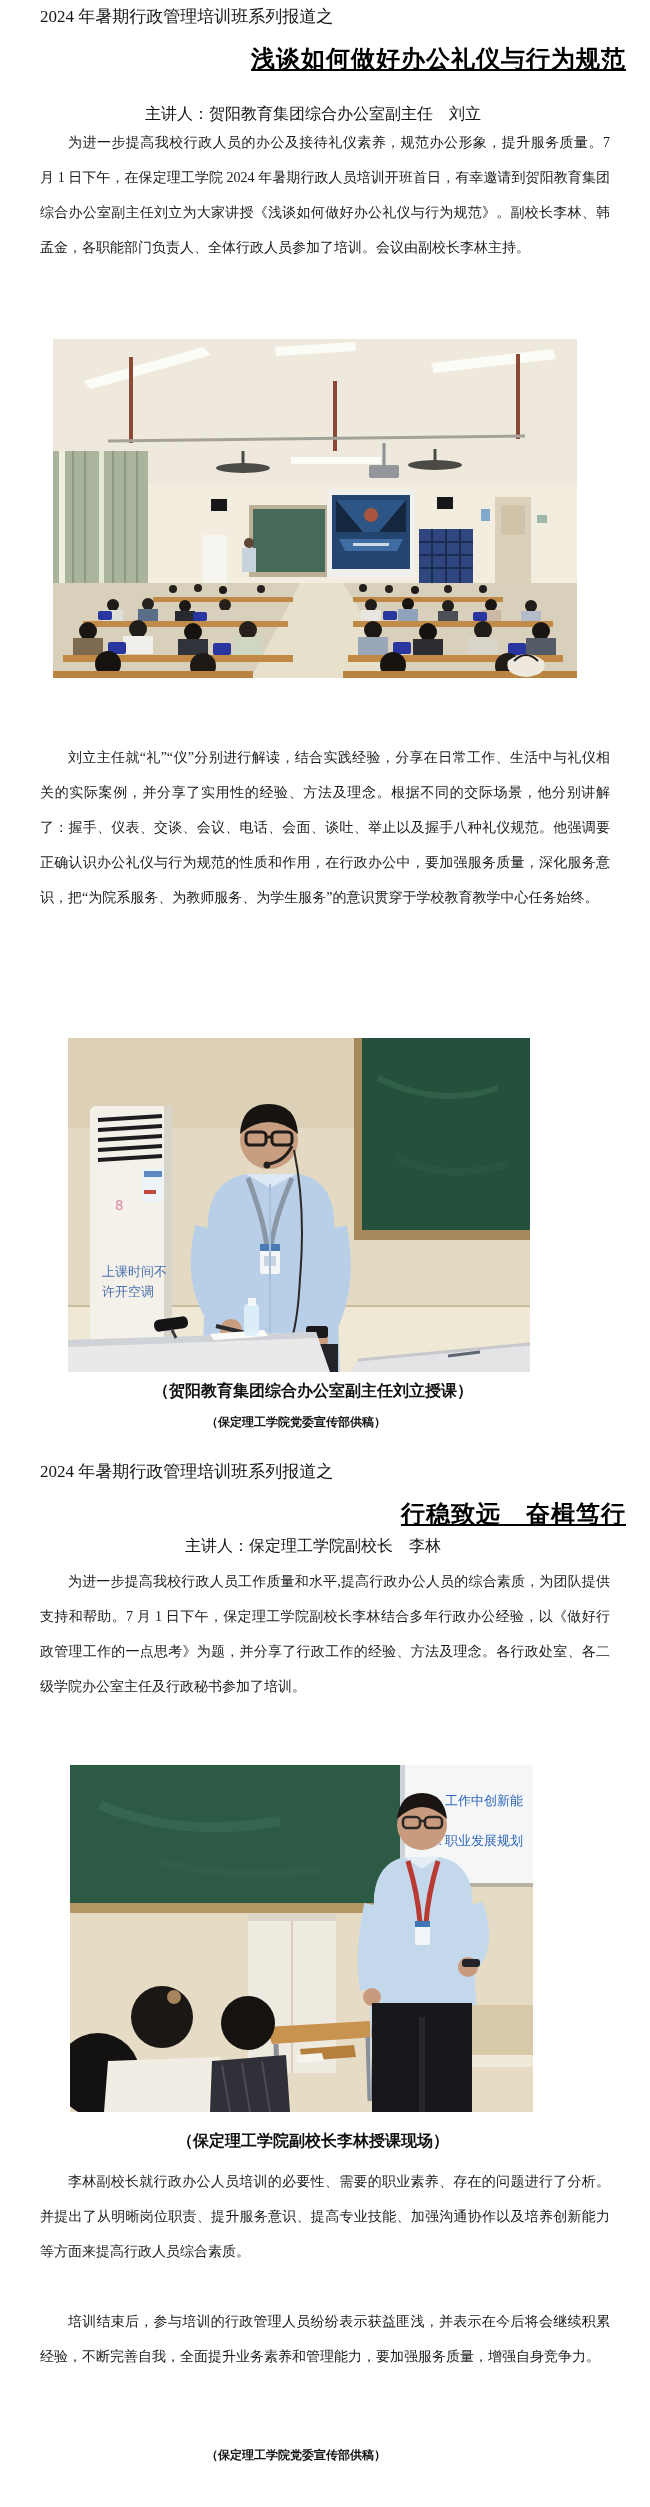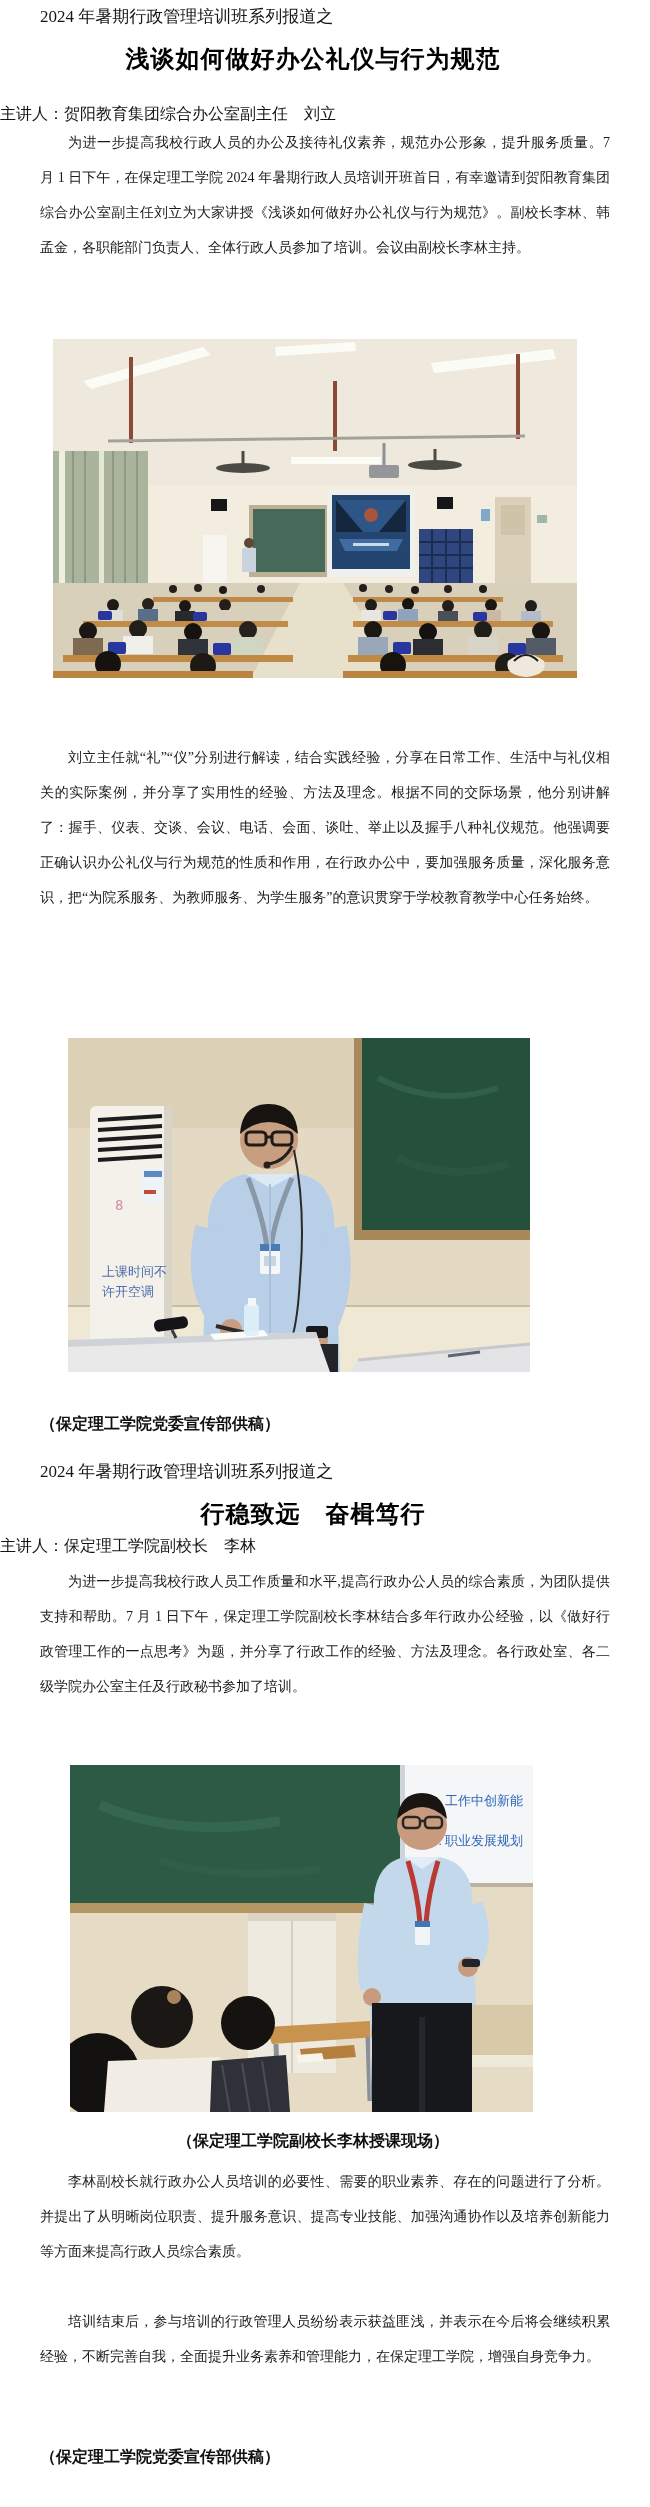--- a/index.html
+++ b/index.html
@@ -6,30 +6,30 @@
   .page{
     position:relative;
     width:626px;height:2507px;
     background:#ffffff;
     color:#1f1f1f;
     font-family:"Liberation Serif","DejaVu Serif",serif;
     overflow:hidden;
   }
   .abs{position:absolute;}
   .kicker{left:40px;right:40px;font-size:17px;color:#161616;}
-  .doc-title{left:0;right:0;text-align:center;font-size:24px;font-weight:bold;color:#000;letter-spacing:1px;}
-  .speaker{left:0;right:0;font-size:16px;color:#141414;}
+  .doc-title{left:0;right:0;text-align:right;font-size:24px;font-weight:bold;color:#000;letter-spacing:1px;text-decoration:underline;}
+  .speaker{left:0;right:0;text-align:center;font-size:16px;color:#141414;}
   .para{
     left:40px;width:570px;
     font-size:14px;line-height:35px;
     text-align:justify;text-align-last:left;
     text-indent:2em;color:#1b1b1b;
   }
   .caption{left:0;right:0;text-align:center;font-size:16px;font-weight:bold;color:#111;}
-  .credit{left:40px;right:40px;text-align:left;padding-right:34px;font-size:16px;font-weight:bold;color:#111;}
+  .credit{left:40px;right:40px;text-align:center;padding-right:34px;font-size:12px;font-weight:bold;color:#111;}
   figure.photo{margin:0;padding:0;position:absolute;overflow:hidden;}
   figure.photo svg{display:block;width:100%;height:100%;}
 </style>
 </head>
 <body>
 
 <div class="page">
 
   <div class="abs kicker" style="top:5px;">2024 年暑期行政管理培训班系列报道之</div>
   <div class="abs doc-title" style="top:43px;">浅谈如何做好办公礼仪与行为规范</div>
@@ -289,20 +289,21 @@
           <rect x="180" y="260" width="8" height="8" fill="#f4f7f9"></rect>
         </g>
       </g>
 
       <polygon points="290,322 462,306 462,334 282,334" fill="#e4e4e6"></polygon>
       <line x1="290" y1="322" x2="462" y2="306" stroke="#c6c8cc" stroke-width="3"></line>
       <line x1="380" y1="318" x2="412" y2="314" stroke="#5e6570" stroke-width="3"></line>
     </svg>
   </figure>
 
+  <div class="abs caption" style="top:1381px;">（贺阳教育集团综合办公室副主任刘立授课）</div>
   <div class="abs credit" style="top:1414px;">（保定理工学院党委宣传部供稿）</div>
 
   <div class="abs kicker" style="top:1460px;">2024 年暑期行政管理培训班系列报道之</div>
   <div class="abs doc-title" style="top:1498px;">行稳致远　奋楫笃行</div>
   <div class="abs speaker" style="top:1536px;">主讲人：保定理工学院副校长　李林</div>
   <div class="abs para" style="top:1557px;margin-top:7px;">为进一步提高我校行政人员工作质量和水平,提高行政办公人员的综合素质，为团队提供支持和帮助。7 月 1 日下午，保定理工学院副校长李林结合多年行政办公经验，以《做好行政管理工作的一点思考》为题，并分享了行政工作的经验、方法及理念。各行政处室、各二级学院办公室主任及行政秘书参加了培训。</div>
 
   <figure class="photo" style="top:1765px;left:70px;width:463px;height:347px;">
     <svg viewBox="0 0 463 347" preserveAspectRatio="none">
       <rect width="463" height="347" fill="#e6dcc6"></rect>
@@ -376,16 +377,16 @@
         <line x1="152" y1="300" x2="160" y2="347" stroke="#4a4b54" stroke-width="2"></line>
         <line x1="172" y1="298" x2="180" y2="347" stroke="#4a4b54" stroke-width="2"></line>
         <line x1="192" y1="296" x2="200" y2="347" stroke="#4a4b54" stroke-width="2"></line>
         <polygon points="226,290 252,288 254,296 228,298" fill="#f7f4ec"></polygon>
       </g>
     </svg>
   </figure>
 
   <div class="abs caption" style="top:2131px;">（保定理工学院副校长李林授课现场）</div>
   <div class="abs para" style="top:2164px;">李林副校长就行政办公人员培训的必要性、需要的职业素养、存在的问题进行了分析。并提出了从明晰岗位职责、提升服务意识、提高专业技能、加强沟通协作以及培养创新能力等方面来提高行政人员综合素质。</div>
-  <div class="abs para" style="top:2304px;">培训结束后，参与培训的行政管理人员纷纷表示获益匪浅，并表示在今后将会继续积累经验，不断完善自我，全面提升业务素养和管理能力，在保定理工学院，增强自身竞争力。</div>
+  <div class="abs para" style="top:2304px;">培训结束后，参与培训的行政管理人员纷纷表示获益匪浅，并表示在今后将会继续积累经验，不断完善自我，全面提升业务素养和管理能力，要加强服务质量，增强自身竞争力。</div>
   <div class="abs credit" style="top:2447px;">（保定理工学院党委宣传部供稿）</div>
 
 </div>
 
 </body></html>

